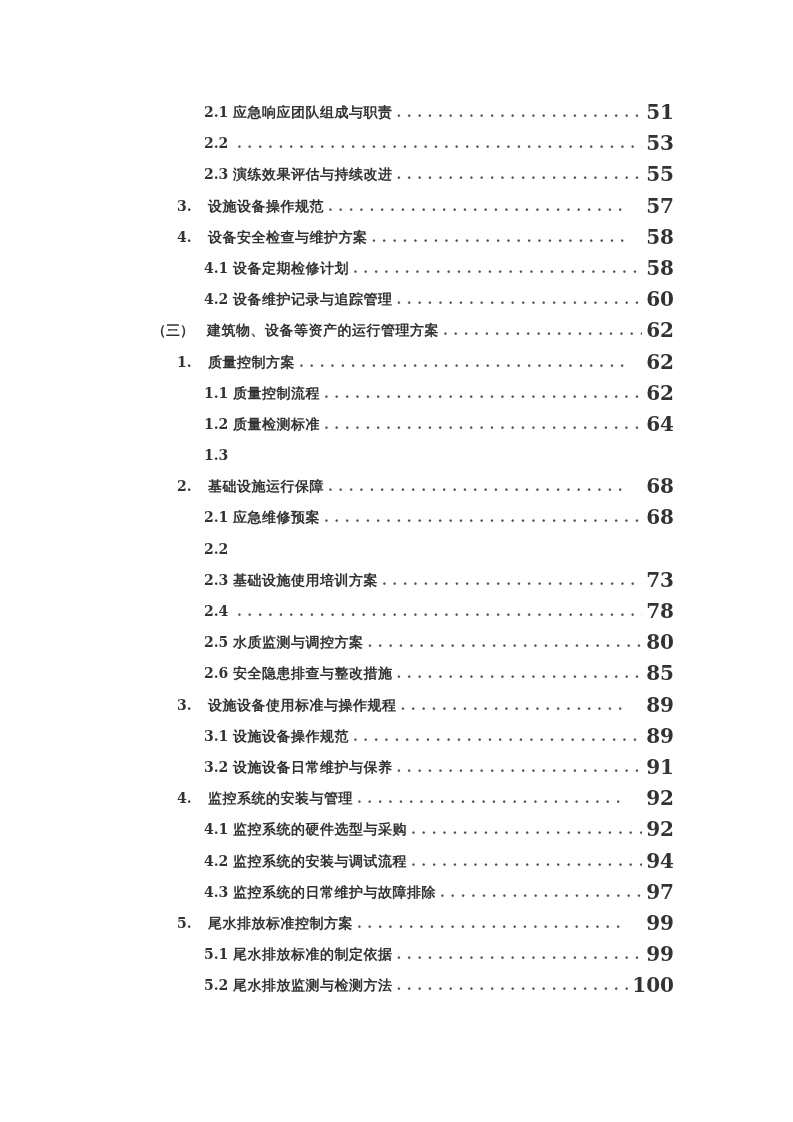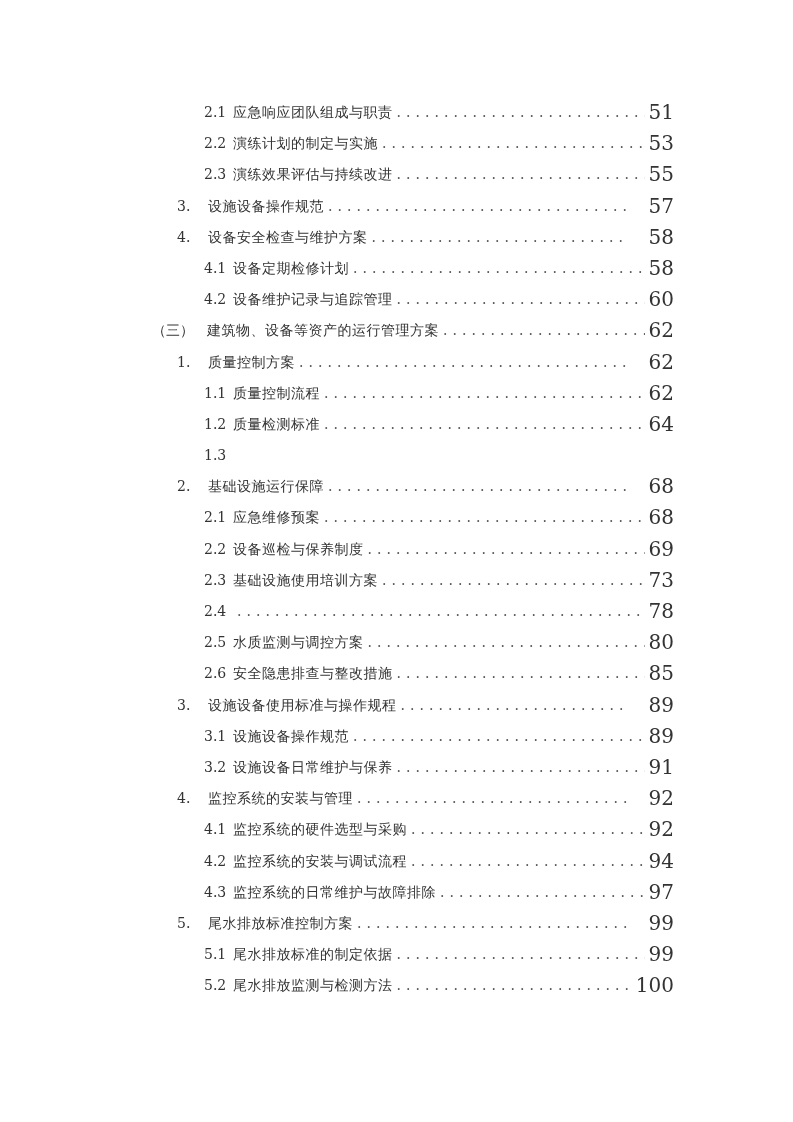--- a/index.html
+++ b/index.html
@@ -13,20 +13,21 @@
       position: relative;
       overflow: hidden;
       font-family: "DejaVu Serif", "Liberation Serif", serif;
       color: #333333;
     }
     .toc {
       position: absolute;
       left: 0;
       top: 97px;
       width: 793px;
+      font-weight: bold;
     }
     .toc-row {
       position: relative;
       height: 31.2px;
       display: flex;
       align-items: center;
       font-size: 14px;
       line-height: 31.2px;
       white-space: nowrap;
     }
@@ -86,21 +87,20 @@
     <span class="title-wrap">
       <span class="title">应急响应团队组成与职责</span>
       <span class="leader"></span>
       <span class="page">51</span>
     </span>
   </div>
 
   <div class="toc-row lvl-3">
     <span class="num">2.2</span>
     <span class="title-wrap">
-      <span class="title">演练计划的制定与实施</span>
       <span class="leader"></span>
       <span class="page">53</span>
     </span>
   </div>
 
   <div class="toc-row lvl-3">
     <span class="num">2.3</span>
     <span class="title-wrap">
       <span class="title">演练效果评估与持续改进</span>
       <span class="leader"></span>
@@ -197,25 +197,20 @@
     <span class="num">2.1</span>
     <span class="title-wrap">
       <span class="title">应急维修预案</span>
       <span class="leader"></span>
       <span class="page">68</span>
     </span>
   </div>
 
   <div class="toc-row lvl-3">
     <span class="num">2.2</span>
-    <span class="title-wrap">
-      <span class="title">设备巡检与保养制度</span>
-      <span class="leader"></span>
-      <span class="page">69</span>
-    </span>
   </div>
 
   <div class="toc-row lvl-3">
     <span class="num">2.3</span>
     <span class="title-wrap">
       <span class="title">基础设施使用培训方案</span>
       <span class="leader"></span>
       <span class="page">73</span>
     </span>
   </div>

